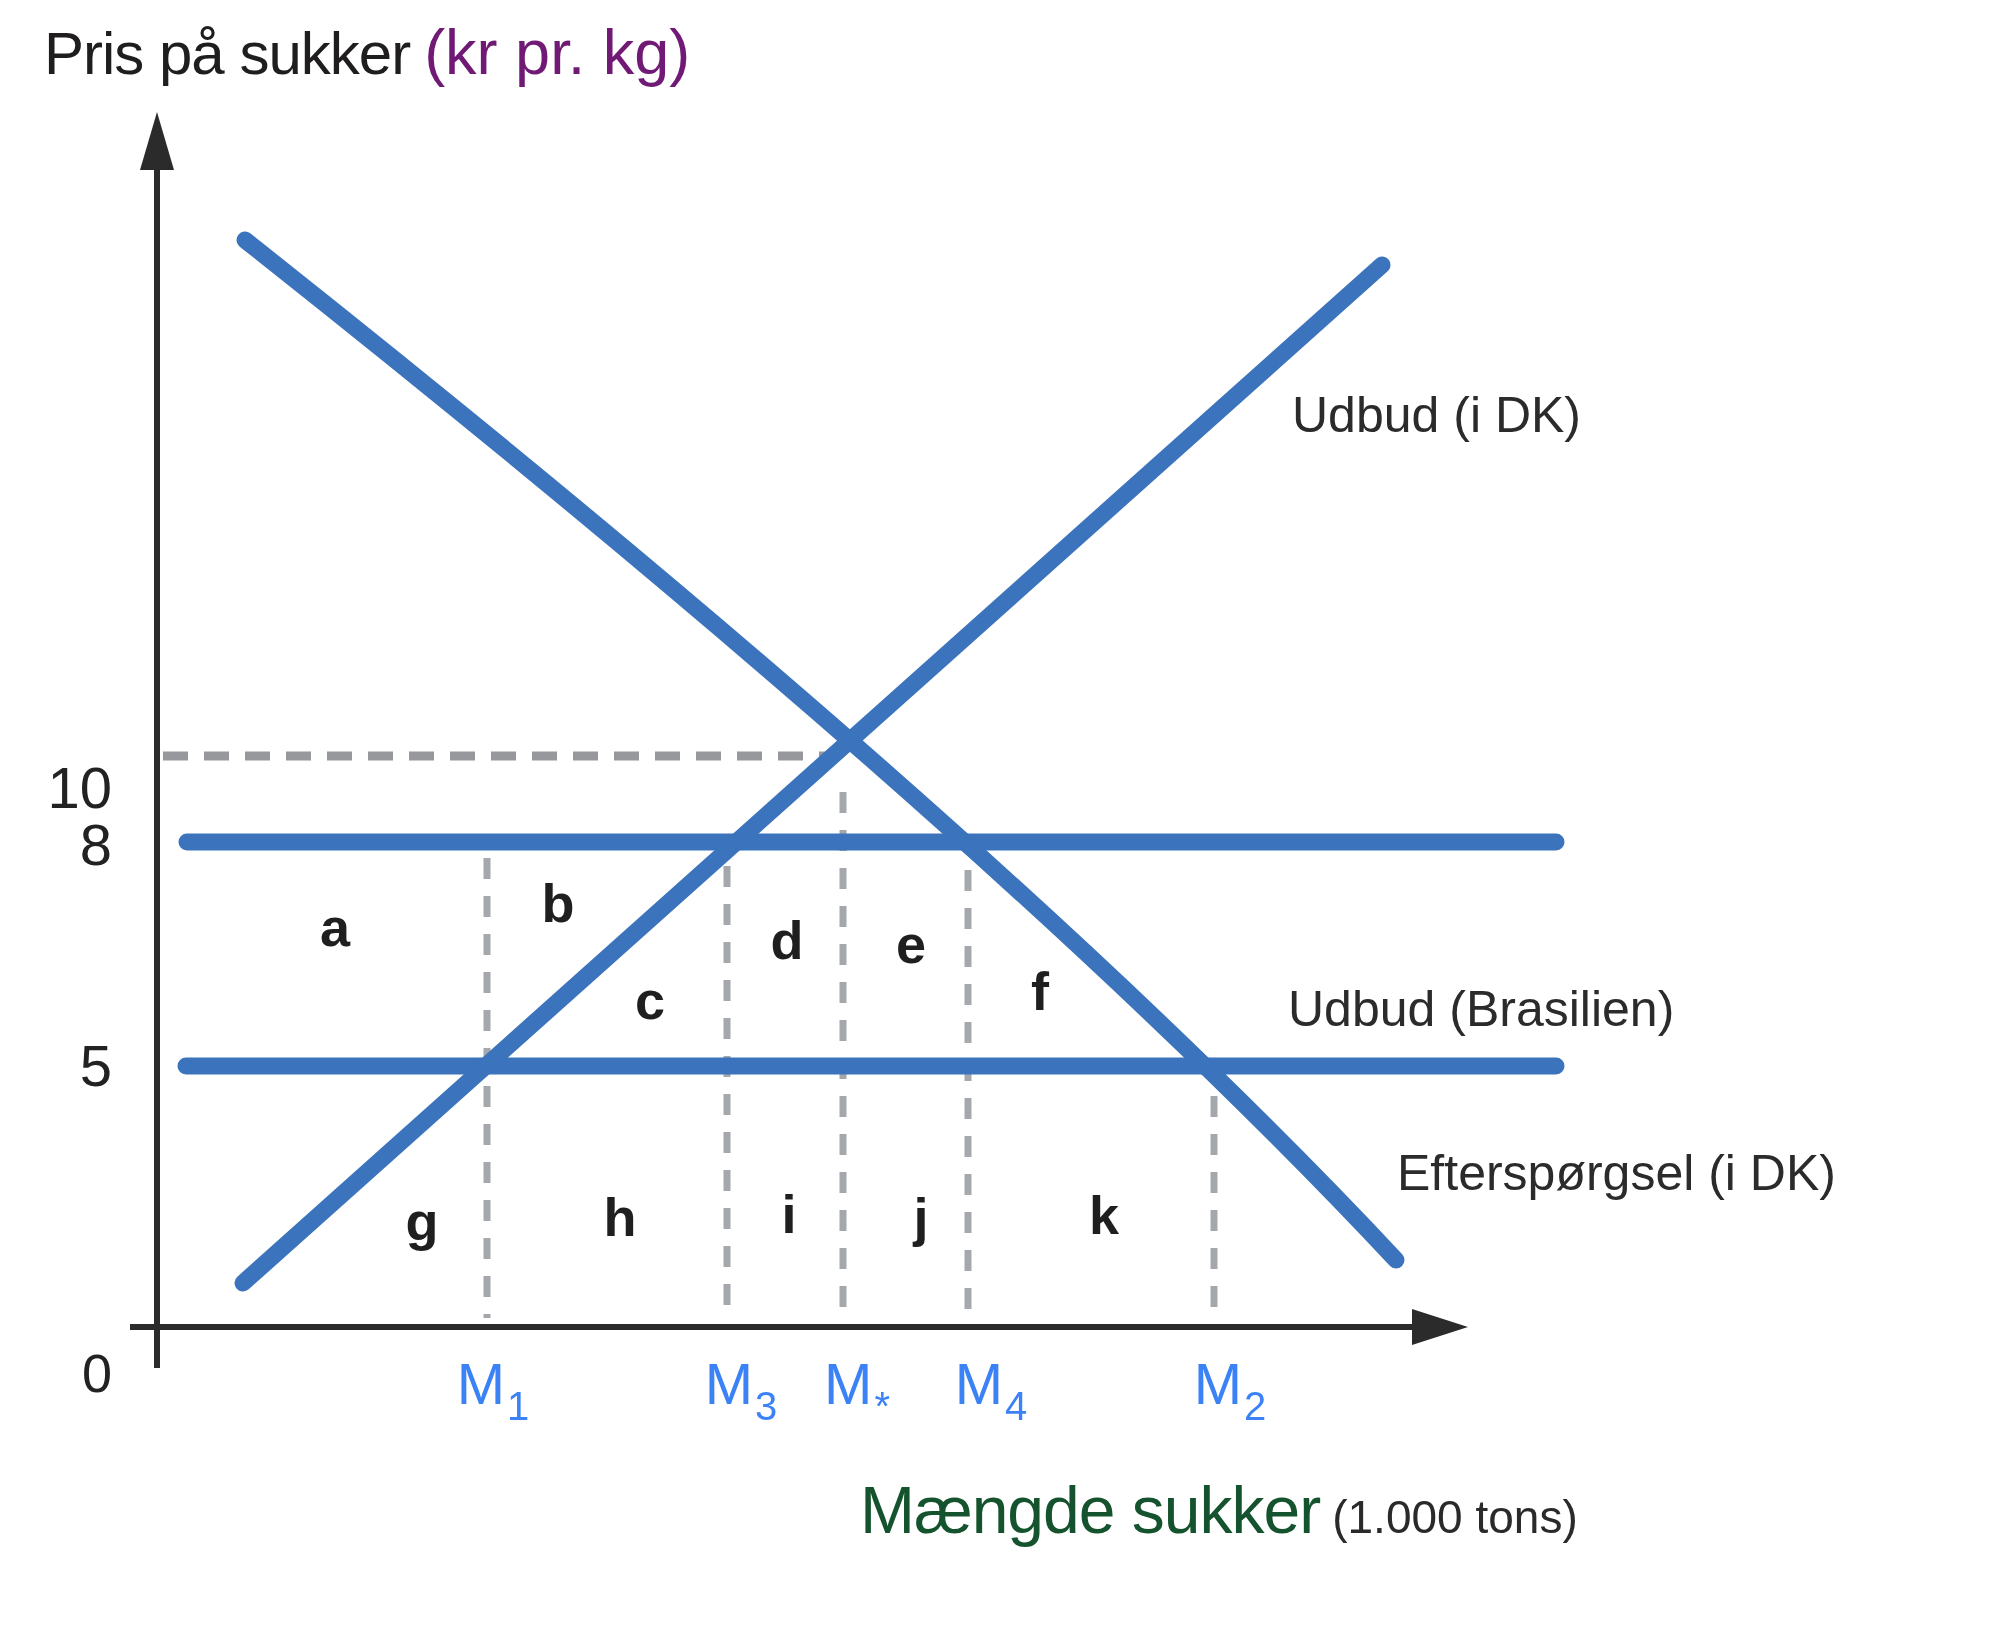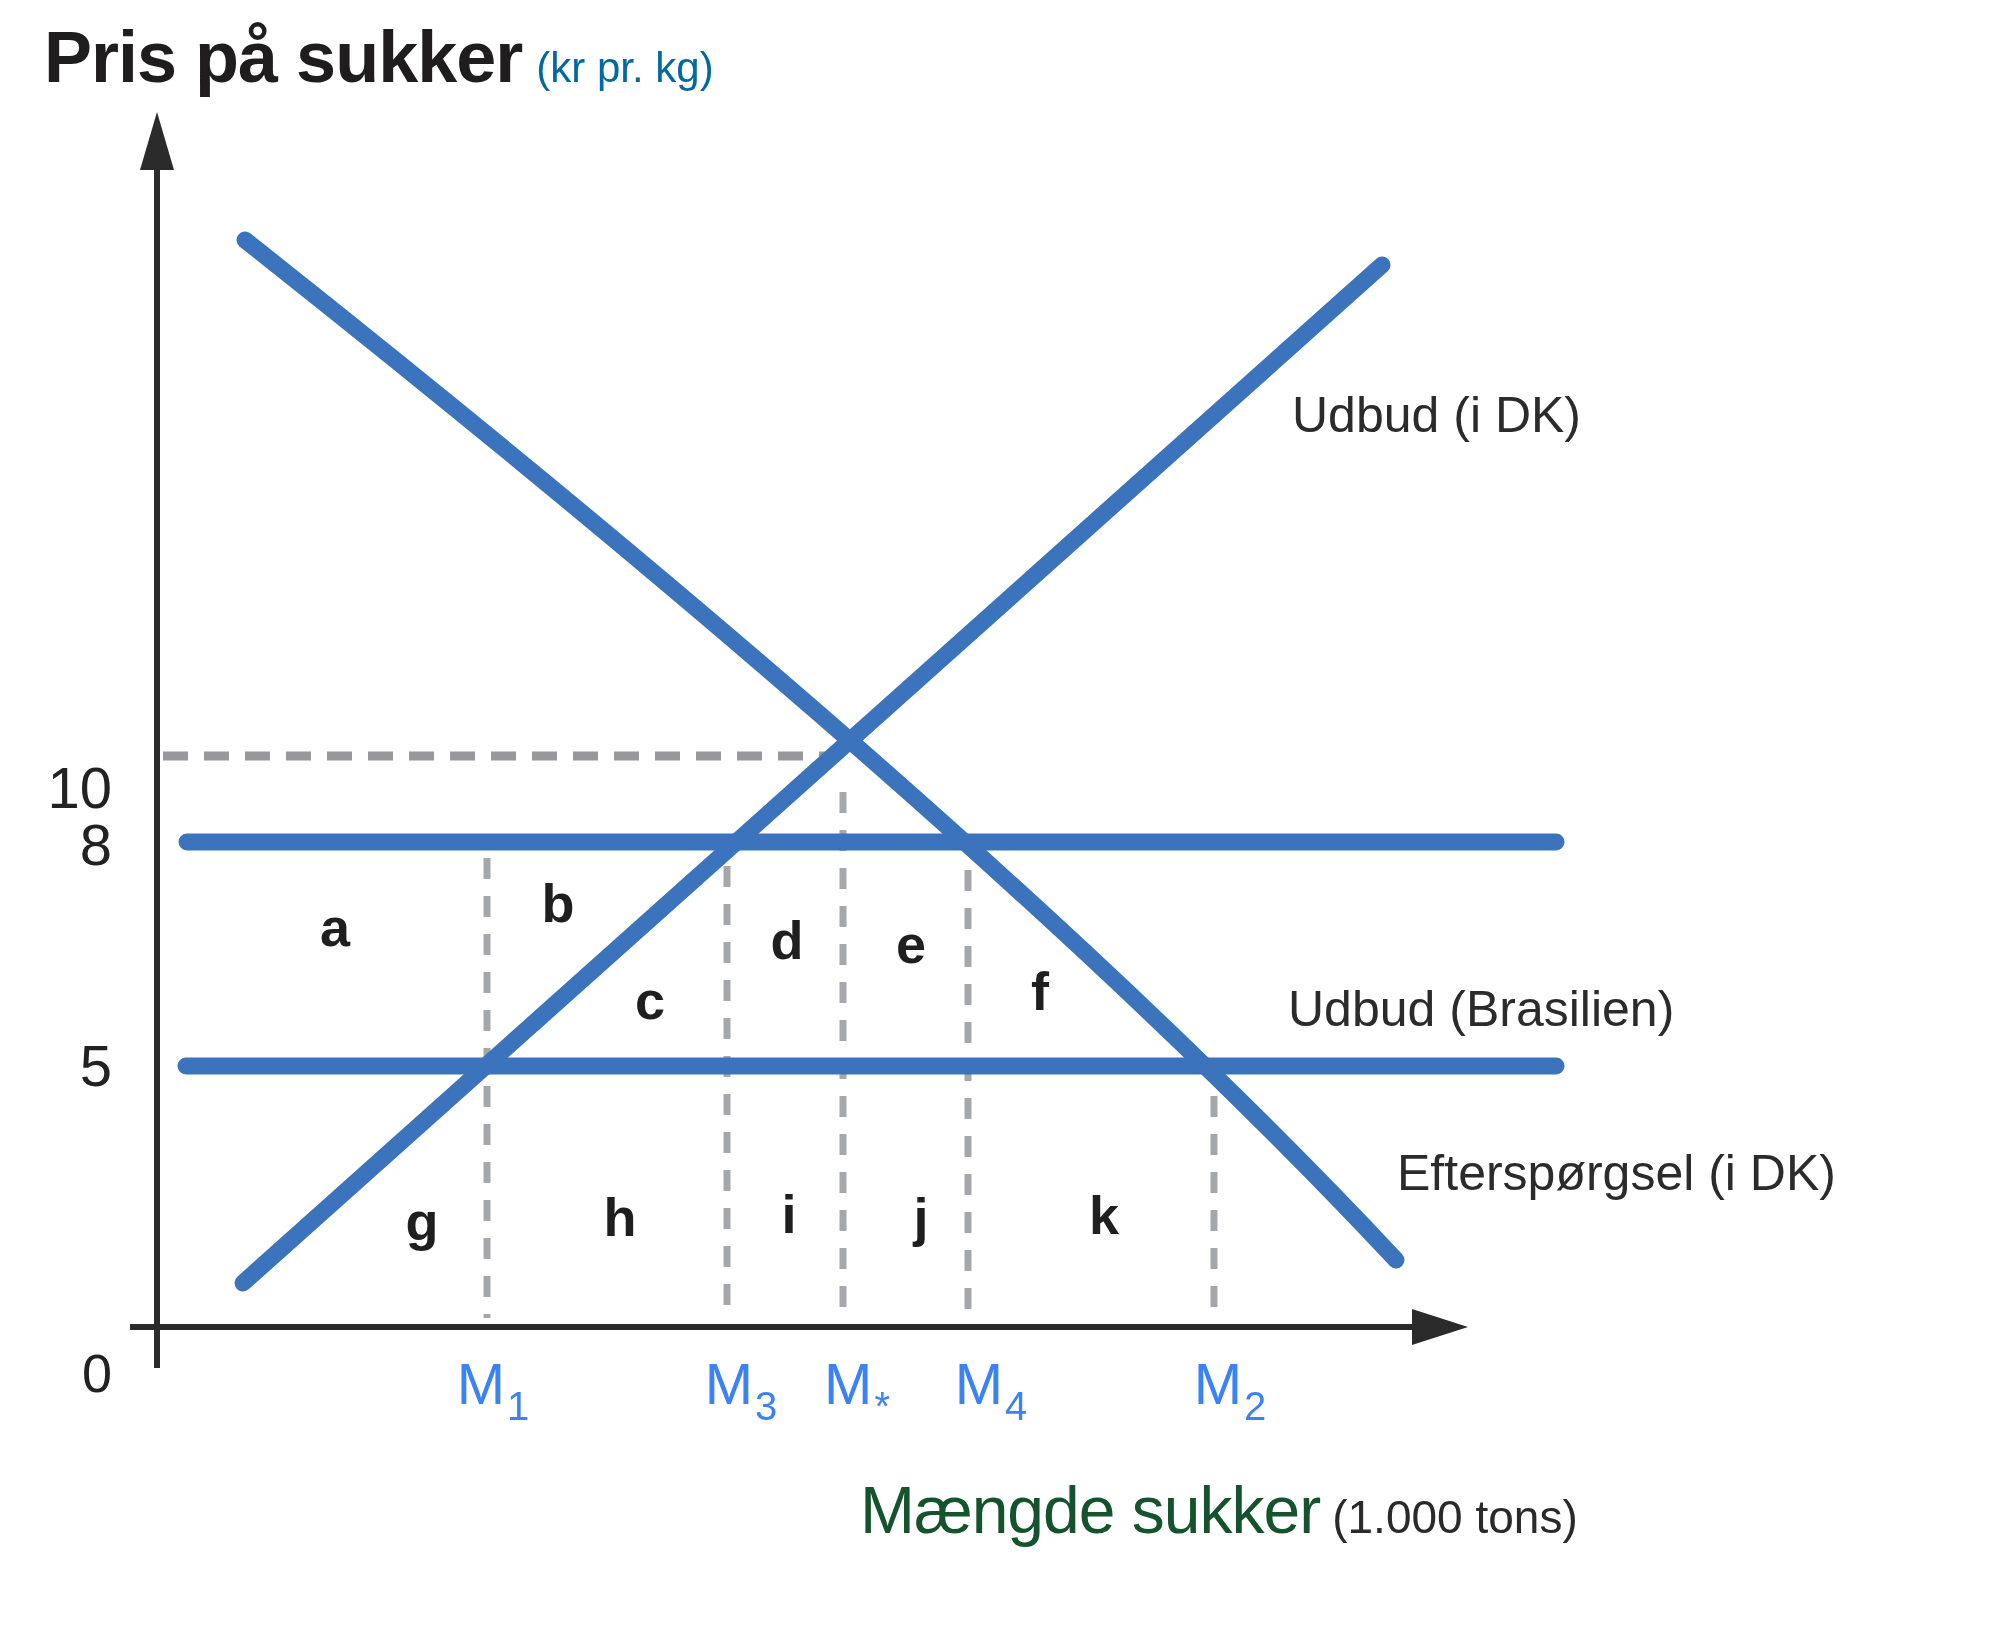--- a/index.html
+++ b/index.html
@@ -8,22 +8,22 @@
     width:2000px;height:1625px;
     background:#ffffff;
     font-family:"Liberation Sans",sans-serif;
     color:#232323;
     overflow:hidden;
   }
   .stage *{box-sizing:border-box;}
   svg.plot{position:absolute;left:0;top:0;}
 
   .title{position:absolute;left:44px;top:16px;white-space:nowrap;}
-  .title .main{font-weight:700;font-size:72px;letter-spacing:-1px;color:#1f1d1e;text-align:center;}
-  .title .unit{font-weight:400;font-size:42px;color:#0369a1;margin-left:14px;}
+  .title .main{font-weight:400;font-size:60px;letter-spacing:-1px;color:#1f1d1e;text-align:center;}
+  .title .unit{font-weight:400;font-size:63px;color:#701a75;margin-left:14px;}
 
   .ytick{
     position:absolute;left:0;width:112px;text-align:right;
     font-size:58px;line-height:64px;color:#222;white-space:nowrap;
   }
   .origin{
     position:absolute;font-size:54px;color:#222;
   }
 
   .xtick{

